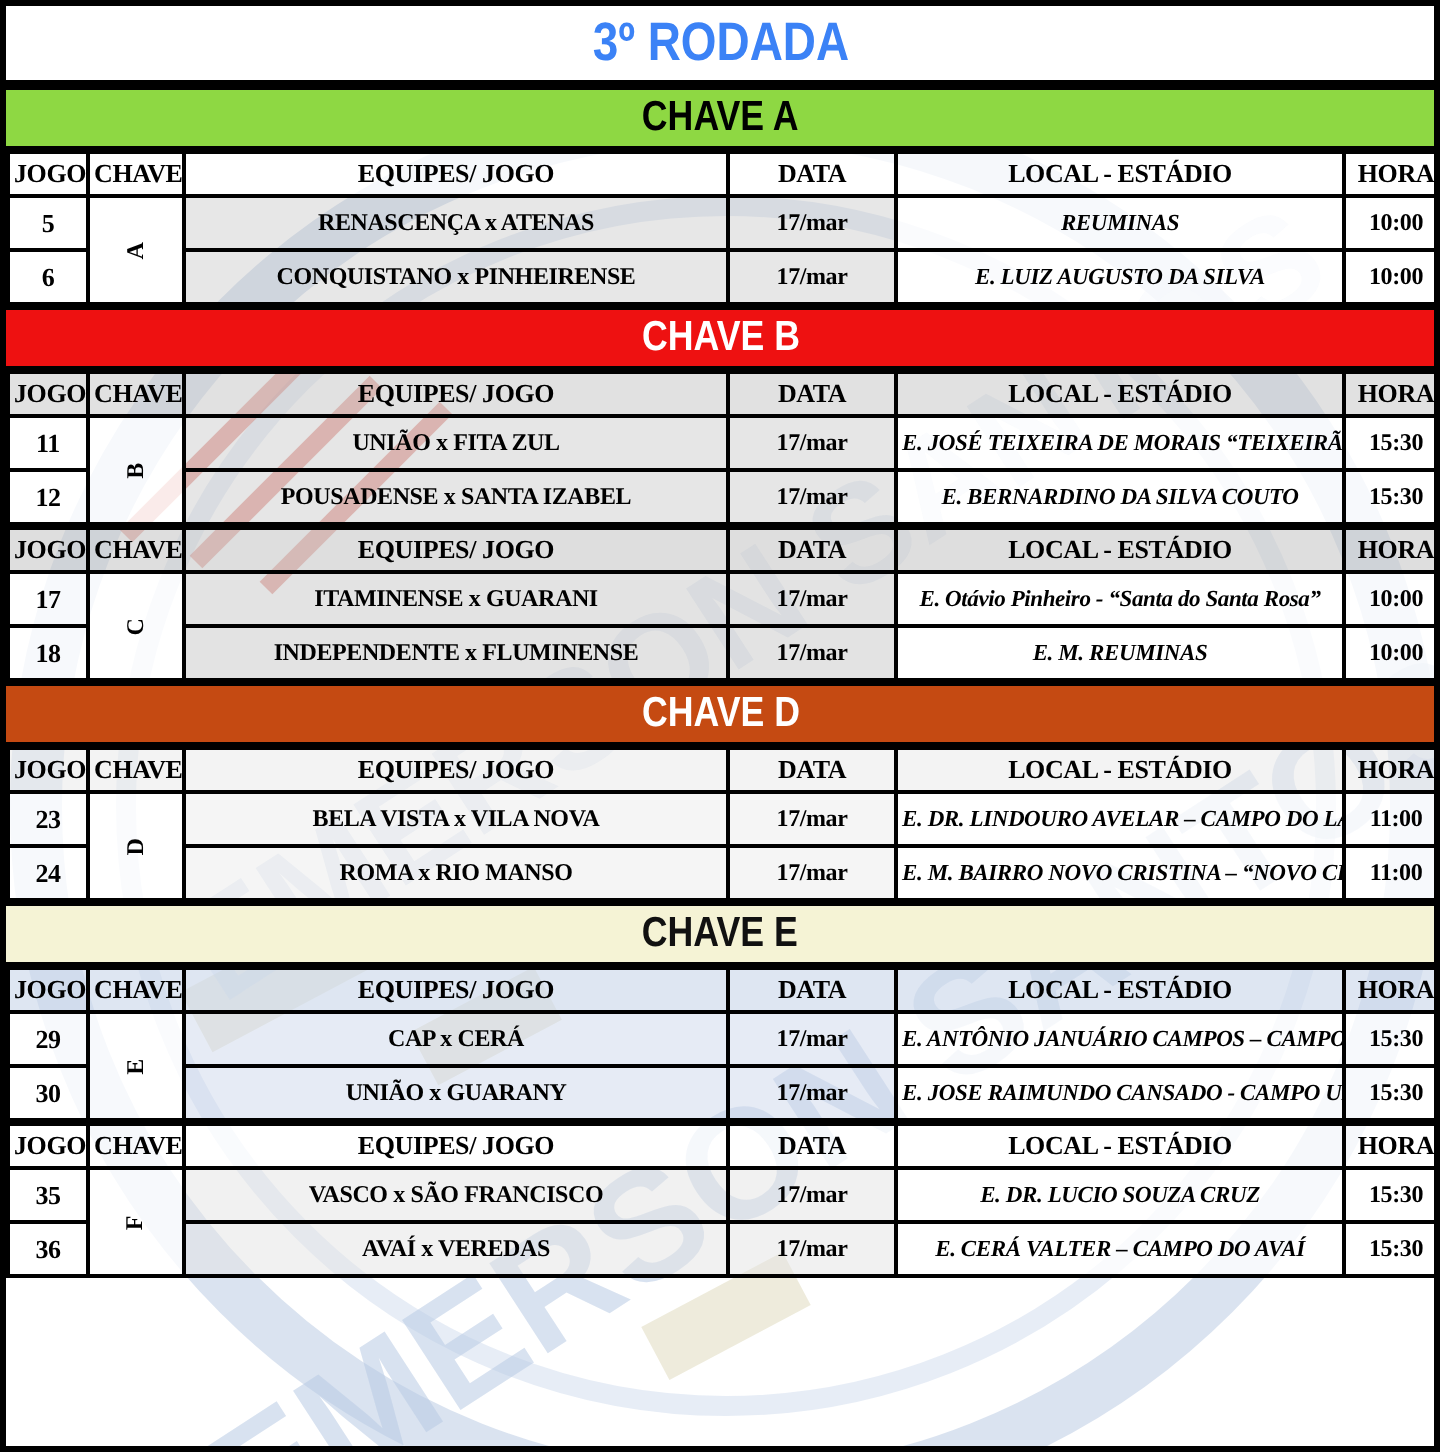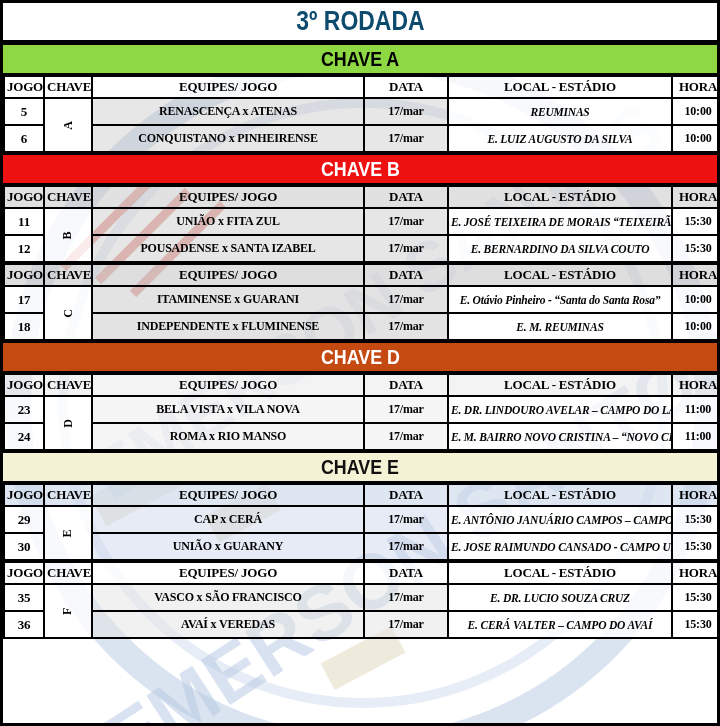--- a/index.html
+++ b/index.html
@@ -6,21 +6,21 @@
   .page{
     position:relative;width:720px;height:726px;box-sizing:border-box;
     border:3px solid #000;overflow:hidden;background:#fff;
     font-family:"Liberation Serif",serif;
   }
   .wm{position:absolute;inset:0;z-index:0;pointer-events:none;}
   .content{position:relative;z-index:1;}
   .title{
     height:37px;line-height:37px;text-align:center;border-bottom:3px solid #000;
     font-family:"Liberation Sans",sans-serif;font-weight:bold;font-size:27px;
-    background:rgba(255,255,255,.85);color:#0c4a6e;
+    background:rgba(255,255,255,.85);color:#3b82f6;
   }
   .condense{display:inline-block;transform:scaleX(.85);transform-origin:center;white-space:nowrap;}
   .band{
     height:28px;line-height:28px;text-align:center;
     border-top:2px solid #000;border-bottom:2px solid #000;
     font-family:"Liberation Sans",sans-serif;font-weight:bold;font-size:21px;
     background:var(--band-bg,#ccc);color:var(--band-fg,#000);
   }
   table{width:100%;border-collapse:collapse;table-layout:fixed;}
   th,td{

